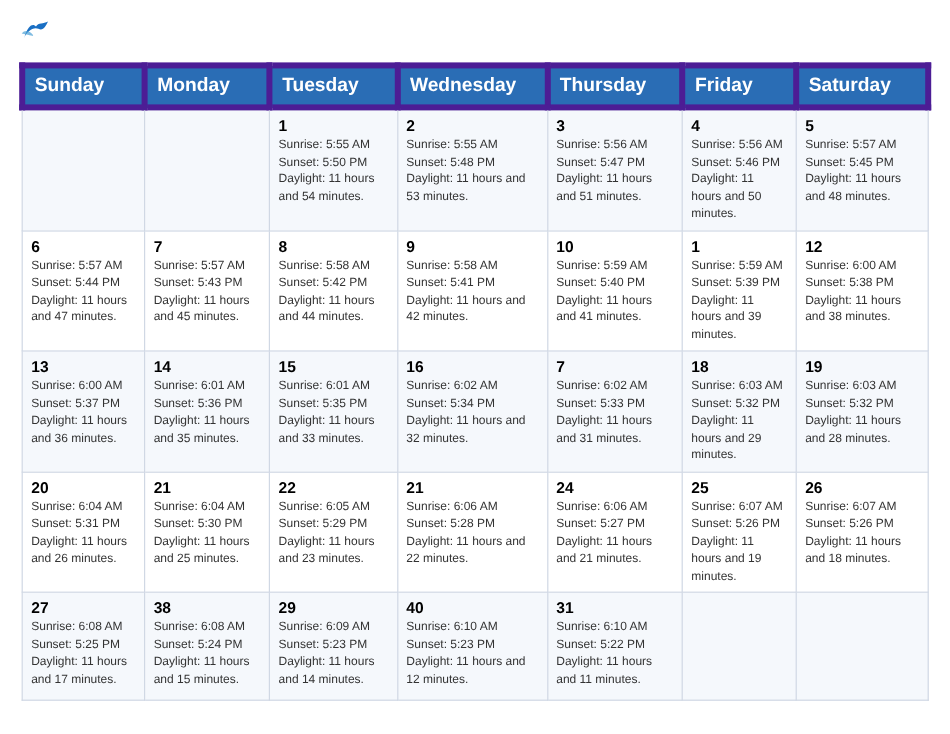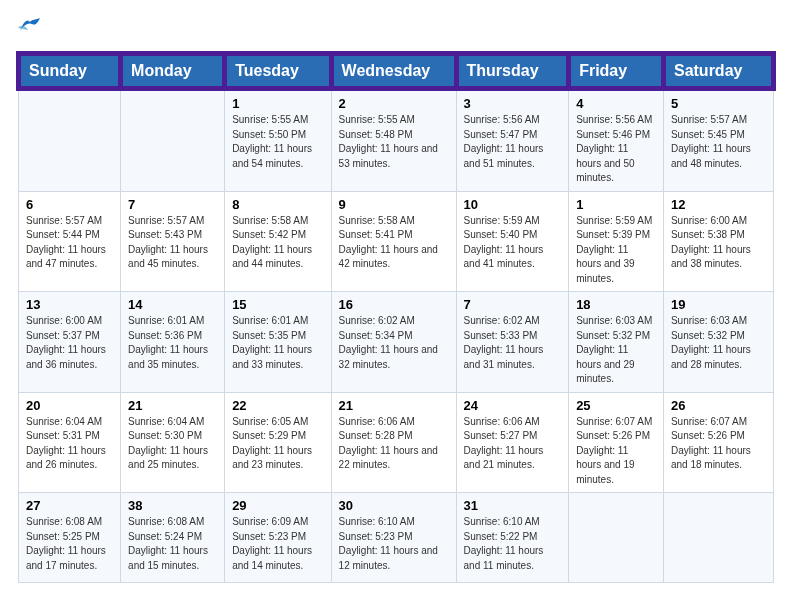--- a/index.html
+++ b/index.html
@@ -235,21 +235,21 @@
         </td>
         <td>
           <span class="day-number">38</span>
           <div class="day-info">Sunrise: 6:08 AM<br>Sunset: 5:24 PM<br>Daylight: 11 hours and 15 minutes.</div>
         </td>
         <td>
           <span class="day-number">29</span>
           <div class="day-info">Sunrise: 6:09 AM<br>Sunset: 5:23 PM<br>Daylight: 11 hours and 14 minutes.</div>
         </td>
         <td>
-          <span class="day-number">30</span>
+          <span class="day-number">40</span>
           <div class="day-info">Sunrise: 6:10 AM<br>Sunset: 5:23 PM<br>Daylight: 11 hours and 12 minutes.</div>
         </td>
         <td>
           <span class="day-number">31</span>
           <div class="day-info">Sunrise: 6:10 AM<br>Sunset: 5:22 PM<br>Daylight: 11 hours and 11 minutes.</div>
         </td>
         <td></td>
         <td></td>
       </tr>
     </tbody>

